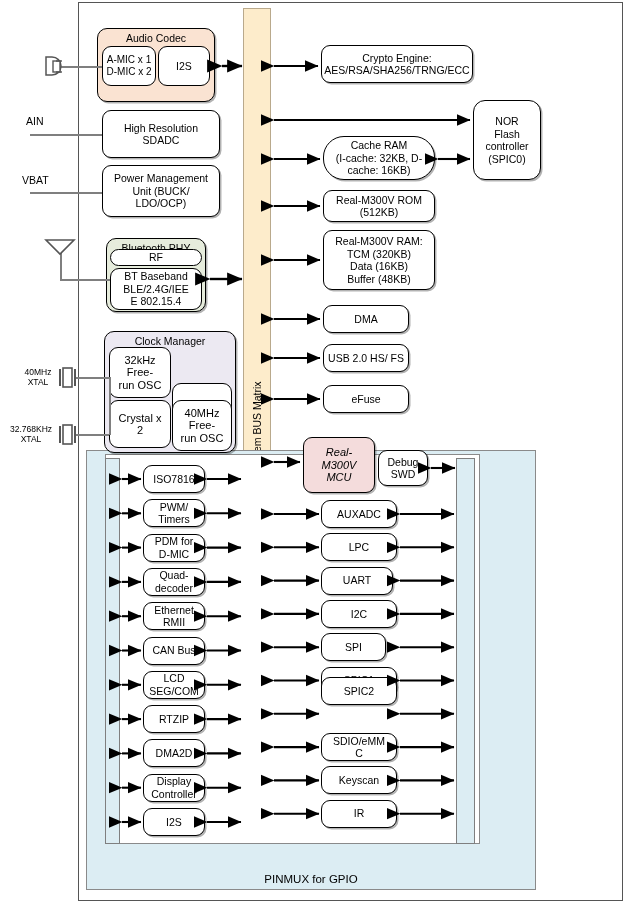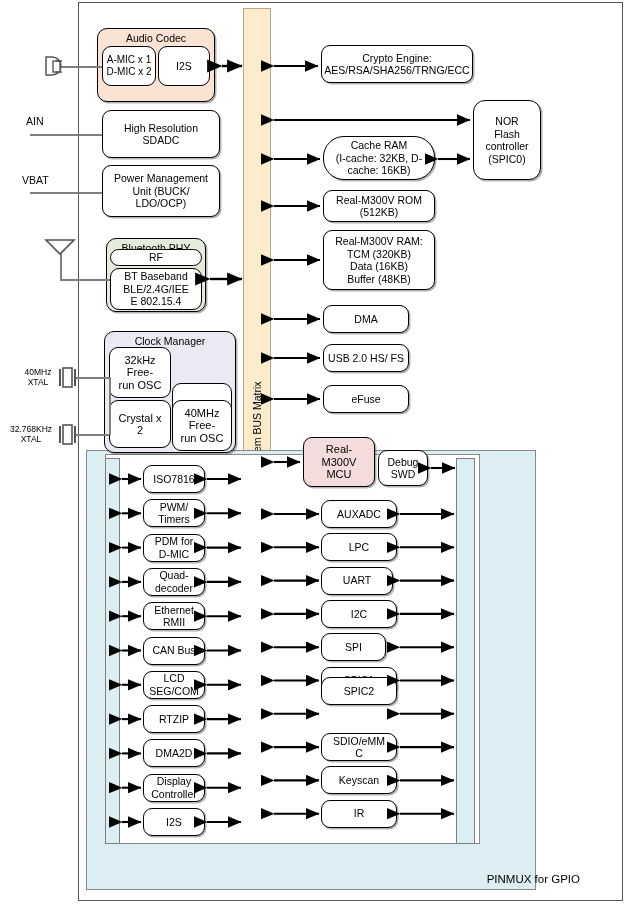--- a/index.html
+++ b/index.html
@@ -66,23 +66,22 @@
 
   
   .pinmux {
     position:absolute;
     background:#dcedf3;
     border:1.2px solid #8a8a8a;
   }
   .pinmux-label {
     position:absolute;
     left:0; right:0;
-    text-align:right;
+    text-align:center;
     font-size:11.5px;
-    margin-left:44px;
   }
   .pinmux-inner {
     position:absolute;
     background:#ffffff;
     border:1.2px solid #8a8a8a;
   }
   .pinbar {
     position:absolute;
     background:#dcedf3;
     border:1.2px solid #7f7f7f;
@@ -188,21 +187,21 @@
 
   <div class="blk" style="left:323px; top:344px; width:86px; height:28px;">USB 2.0 HS/ FS</div>
 
   <div class="blk" style="left:323px; top:385px; width:86px; height:28px;">eFuse</div>
 
   <div class="blk" style="left:473px; top:100px; width:68px; height:80px;border-radius:12px;">NOR
 Flash
 controller
 (SPIC0)</div>
 
-  <div class="blk fill-mcu" style="left:303px; top:437px; width:72px; height:50px; font-size:11px;">Real-
+  <div class="blk fill-mcu" style="left:303px; top:437px; width:72px; height:56px; font-size:11px;font-style:italic;">Real-
 M300V
 MCU</div>
   <div class="blk" style="left:378px; top:450px; width:50px; height:36px;">Debug
 SWD</div>
 
   <div id="periph-left">
       <div class="blk" style="left: 143px; top: 465px; width: 62px; height: 28px; font-size: 10.5px; line-height: 12.5px;">ISO7816</div>
       <div class="blk" style="left: 143px; top: 499.3px; width: 62px; height: 28px; font-size: 10.5px; line-height: 12.5px;">PWM/
 Timers</div>
       <div class="blk" style="left: 143px; top: 533.6px; width: 62px; height: 28px; font-size: 10.5px; line-height: 12.5px;">PDM for

